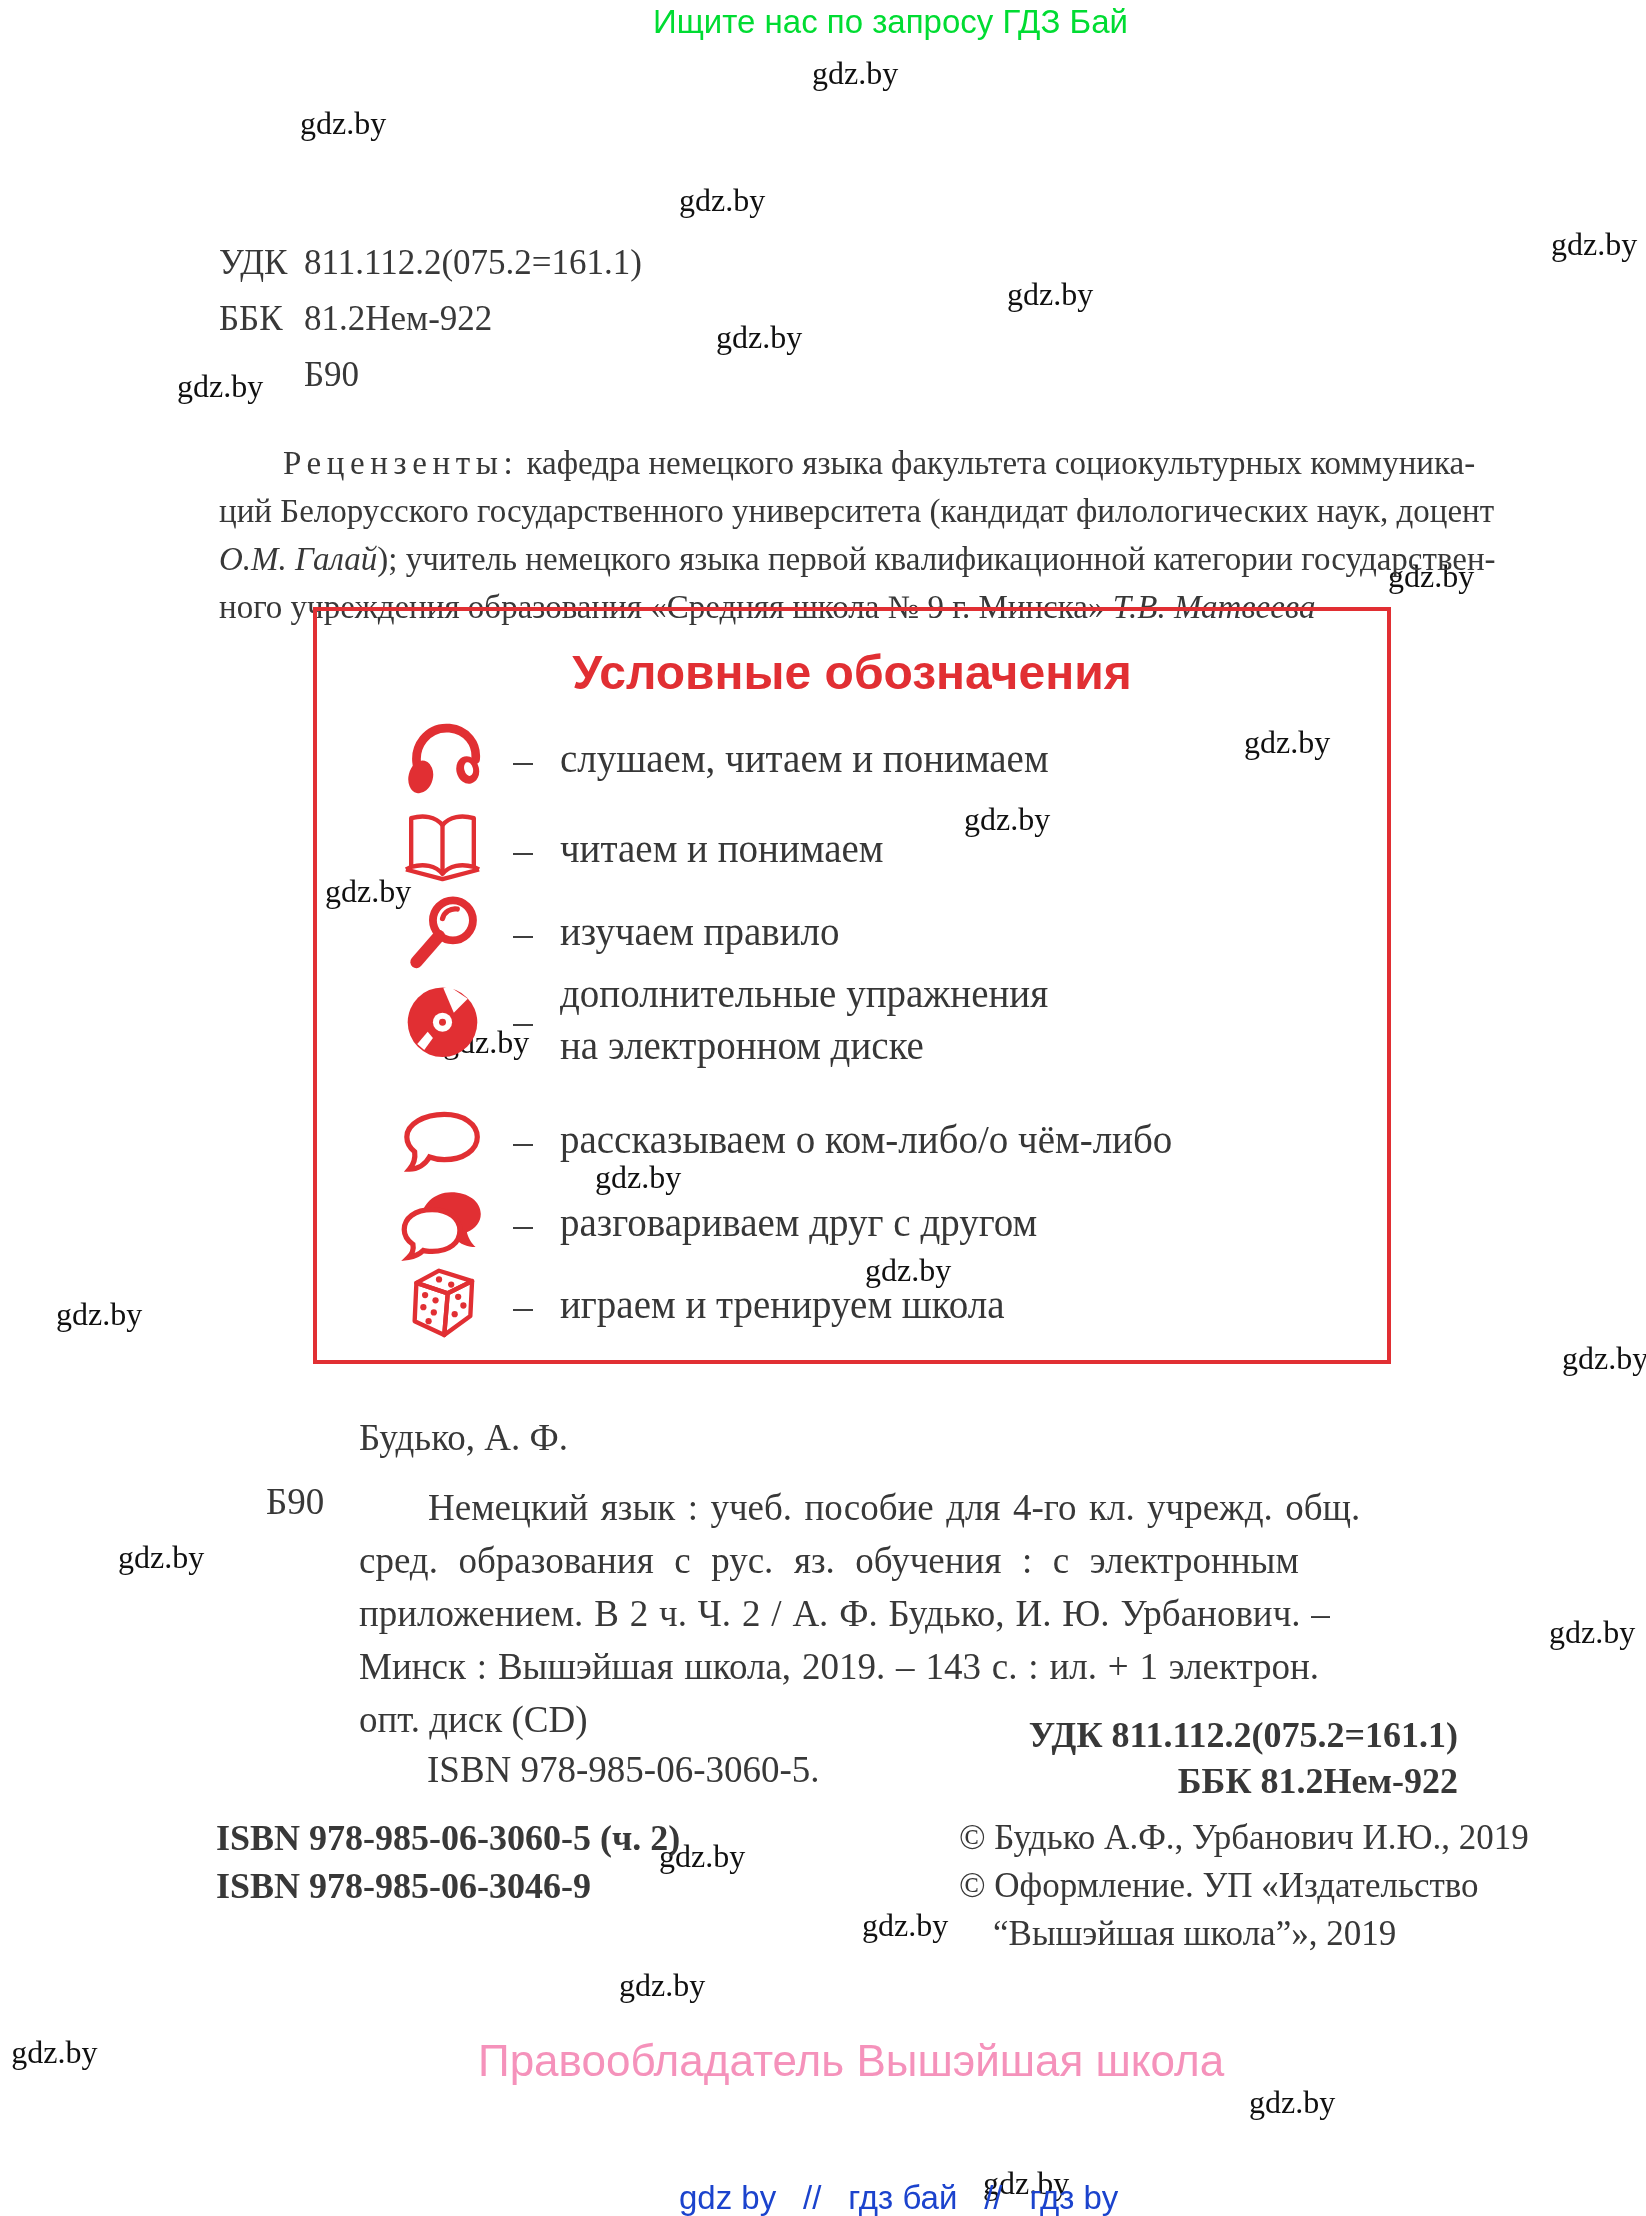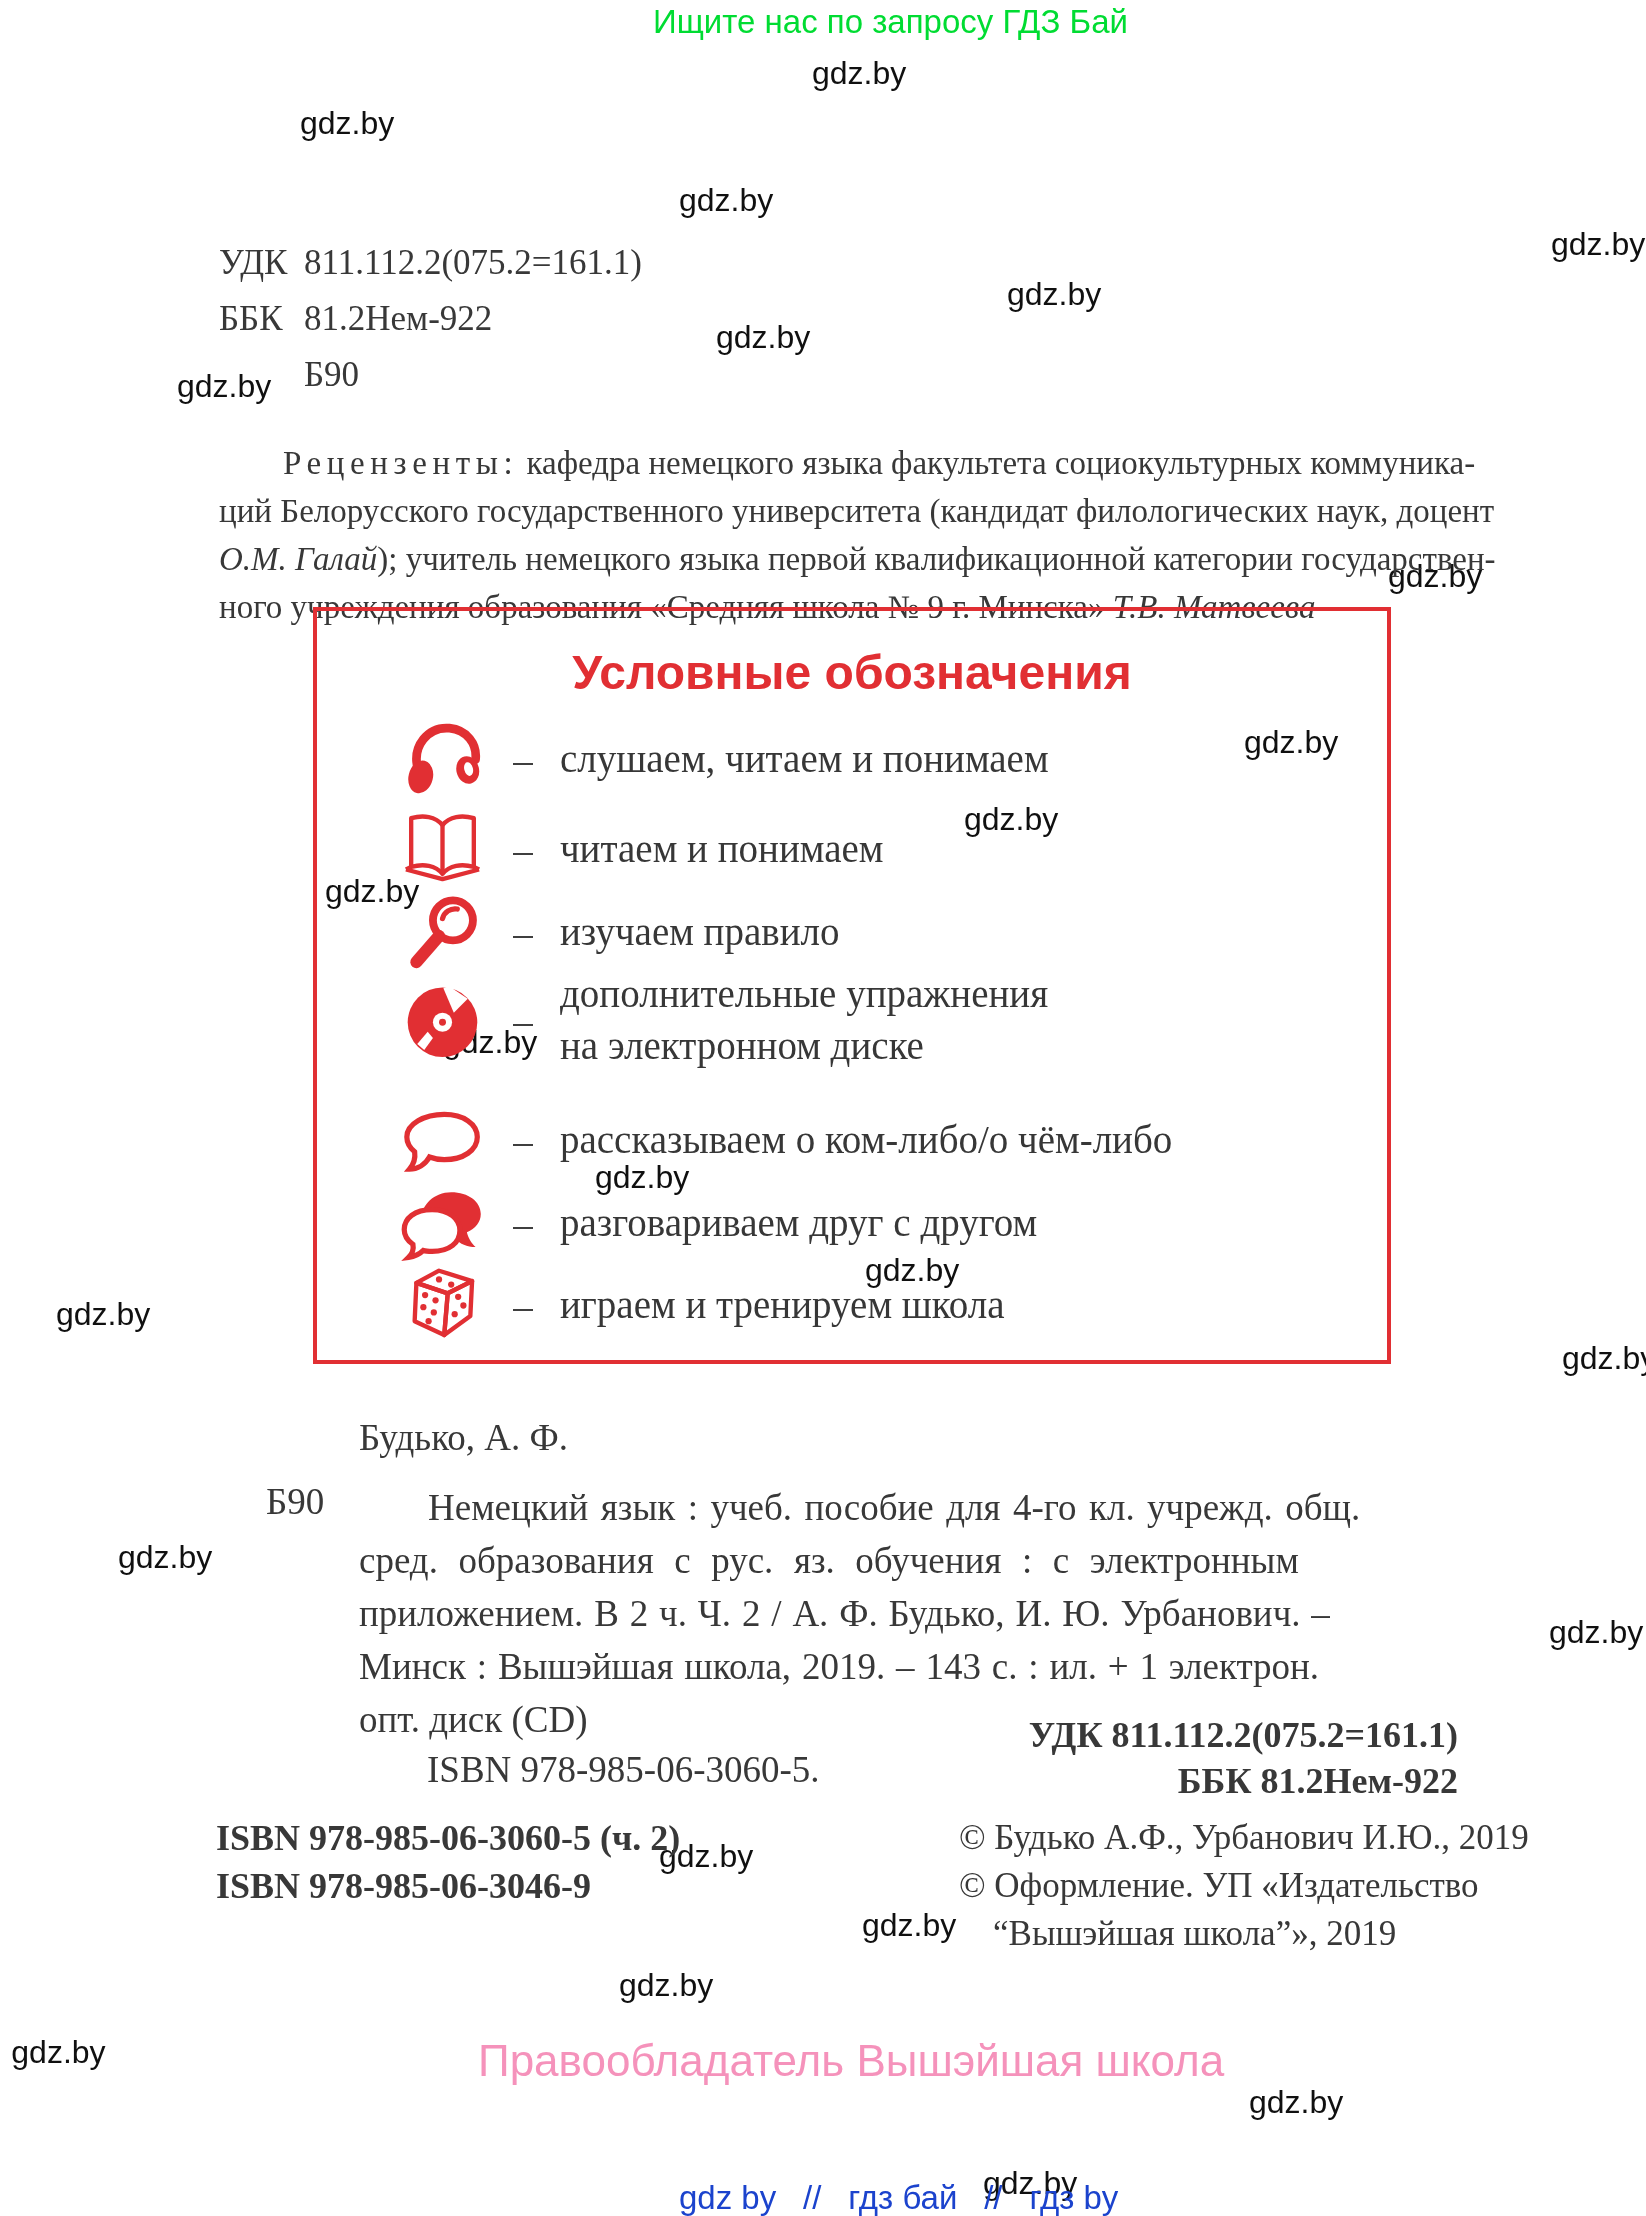--- a/index.html
+++ b/index.html
@@ -1,20 +1,20 @@
 <!DOCTYPE html>
 <html style="font-size:13px"><head>
 <meta charset="utf-8">
 <style>
   html,body{margin:0;padding:0;background:#ffffff;}
   .page{position:relative;width:1647px;height:2216px;background:#ffffff;overflow:hidden;
         font-family:"Liberation Serif", serif;color:#383838;}
   .abs{position:absolute;}
   
-  .wm{position:absolute;font-family:Liberation Sans, sans-serif;font-size:32px;color:#101010;white-space:nowrap;}
+  .wm{position:absolute;font-family:Liberation Serif, serif;font-size:32px;color:#101010;white-space:nowrap;}
   
   .banner{left:653px;top:3.2px;font-family:"Liberation Sans", sans-serif;font-size:33px;color:#00dc32;white-space:nowrap;}
   
   .udk-top{left:219px;top:235px;font-size:35px;line-height:56px;}
   .udk-label{display:inline-block;width:85px;}
   
   .reviewers{left:219px;top:439px;width:1322px;font-size:33px;line-height:48px;}
   .rline{white-space:nowrap;}
   .rline.first{padding-left:64px;}
   .spaced{letter-spacing:5.6px;}

